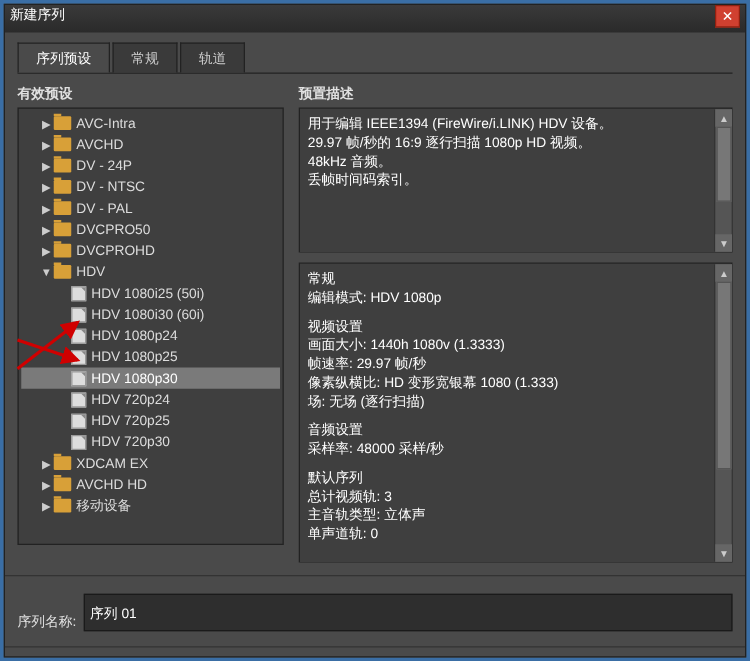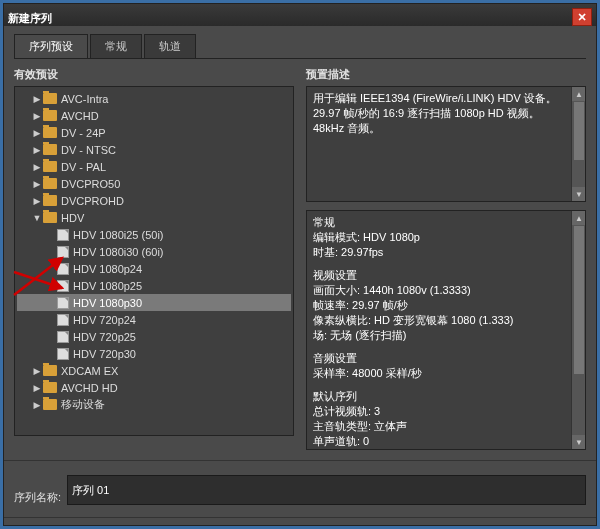--- a/index.html
+++ b/index.html
@@ -1,26 +1,26 @@
 <!DOCTYPE html>
 <html><head>
 <meta charset="utf-8">
 <style>
 *{margin:0;padding:0;box-sizing:border-box;font-family:"Microsoft YaHei",SimSun,sans-serif;font-size:11px}
 body{background:#3a6ea5;width:600px;height:529px;overflow:hidden}
 .window{position:absolute;left:3px;top:3px;width:594px;height:523px;background:#4a4a4a;border:1px solid #222}
-.titlebar{height:22px;background:linear-gradient(#3a3a3a,#2a2a2a);display:flex;align-items:flex-end;padding:0 4px;color:#fff;font-weight:bold}
+.titlebar{height:22px;background:linear-gradient(#3a3a3a,#2a2a2a);display:flex;align-items:flex-start;padding:0 4px;color:#fff;font-weight:normal}
 .titlebar-text{flex:1}
 .close-btn{width:20px;height:18px;background:#d04030;border:1px solid #902010;color:#fff;display:flex;align-items:center;justify-content:center;font-size:12px;cursor:pointer}
 .body{padding:8px 10px 10px 10px}
 .tabs{display:flex;border-bottom:1px solid #222;margin-bottom:8px}
 .tab{padding:4px 14px;color:#ccc;background:#3a3a3a;border:1px solid #222;border-bottom:none;margin-right:2px;cursor:pointer}
 .tab.active{background:#4a4a4a;color:#fff}
 .columns{display:flex;gap:12px}
-.col-left{width:280px}
+.col-left{width:213px}
 .col-right{flex:1}
 .group-label{color:#e0e0e0;margin-bottom:4px;font-weight:bold}
 .tree{border:1px solid #222;background:#3f3f3f;height:350px;overflow:auto;padding:3px 2px}
 .tree-item{display:flex;align-items:center;height:17px;color:#ddd;cursor:pointer;white-space:nowrap}
 .tree-item.selected{background:#7a7a7a;color:#fff}
 .tw{width:12px;display:inline-flex;justify-content:center;color:#ccc;font-size:9px}
 .folder-icon{width:14px;height:11px;background:#d8a038;border-radius:1px;margin-right:4px;display:inline-block;position:relative}
 .folder-icon:before{content:"";position:absolute;top:-2px;left:0;width:6px;height:2px;background:#d8a038}
 .preset-icon{width:12px;height:12px;background:#ddd;margin-right:4px;display:inline-block;border:1px solid #999;position:relative}
 .preset-icon:after{content:"";position:absolute;right:0;top:0;border-top:3px solid #888;border-left:3px solid transparent}
@@ -157,30 +157,30 @@
               <span>移动设备</span>
             </div>
           </div>
       </div>
       <div class="col-right">
         <div class="group-label">预置描述</div>
         <div class="desc-box desc-top" id="desc-top">
           <div>用于编辑 IEEE1394 (FireWire/i.LINK) HDV 设备。</div>
             <div>29.97 帧/秒的 16:9 逐行扫描 1080p HD 视频。</div>
             <div>48kHz 音频。</div>
+            <div>丢帧时间码索引。</div>
             <div class="scrollbar">
             <div class="scroll-up">▲</div>
             <div class="scroll-thumb" style="height:60px"></div>
             <div class="scroll-down">▼</div>
           </div>
         </div>
         <div class="desc-box desc-bottom" id="desc-bottom">
           <div>常规</div>
             <div>编辑模式: HDV 1080p</div>
-            <div>时基: 29.97fps</div>
             <div class="section-gap"></div>
             <div>视频设置</div>
             <div>画面大小: 1440h 1080v (1.3333)</div>
             <div>帧速率: 29.97 帧/秒</div>
             <div>像素纵横比: HD 变形宽银幕 1080 (1.333)</div>
             <div>场: 无场 (逐行扫描)</div>
             <div class="section-gap"></div>
             <div>音频设置</div>
             <div>采样率: 48000 采样/秒</div>
             <div class="section-gap"></div>

